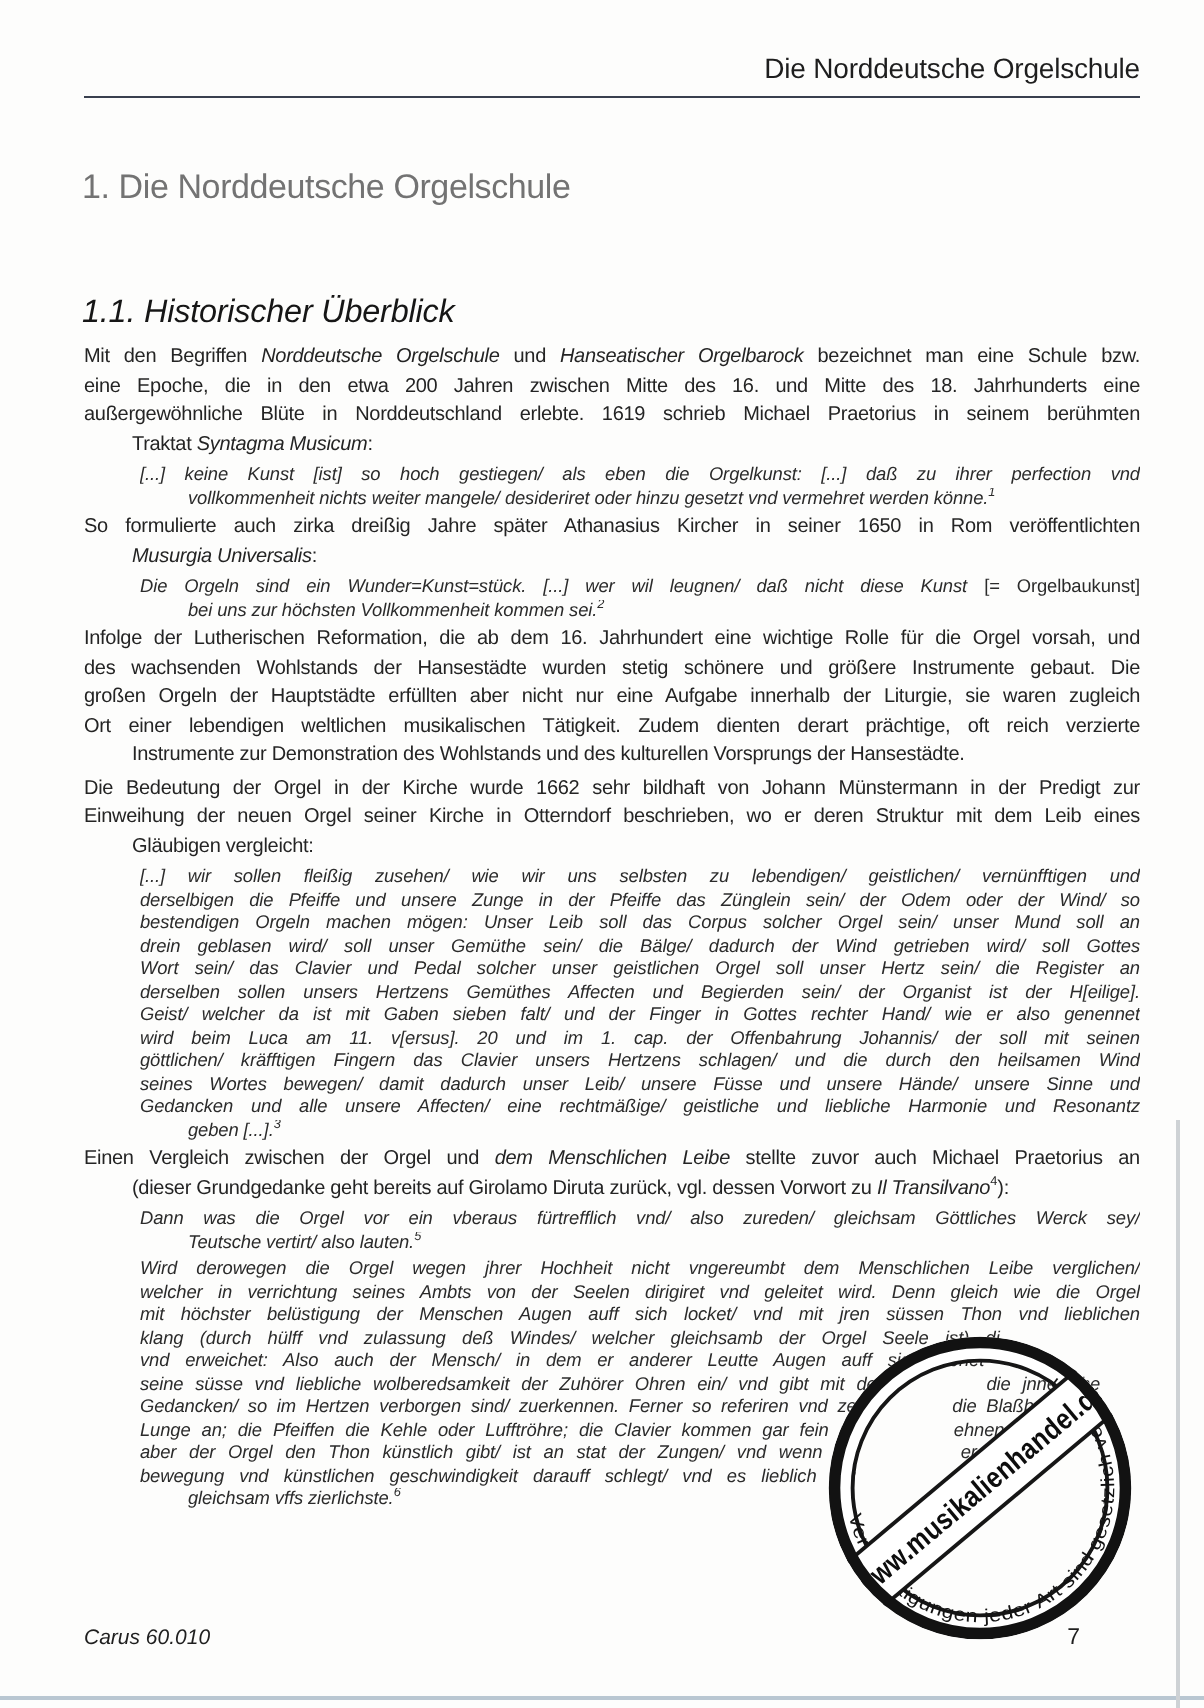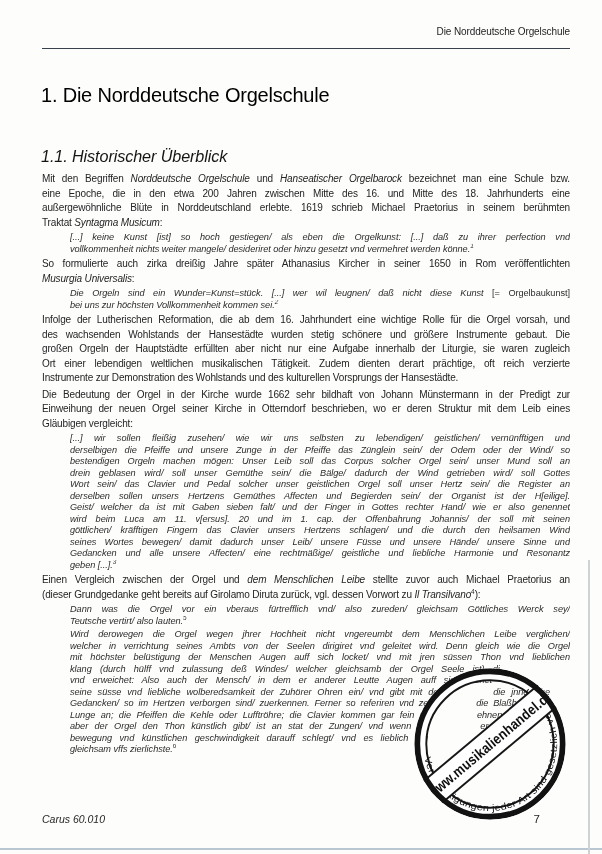--- a/index.html
+++ b/index.html
@@ -9,35 +9,35 @@
     font-family:"Liberation Sans","DejaVu Sans",sans-serif;
     color:#232323;
     -webkit-font-smoothing:antialiased;
   }
   .sheet{position:absolute;inset:0;}
   
   .scan-bottom{position:absolute;left:0;top:848px;width:602px;height:2px;background:#b9c7d2;}
   .scan-right{position:absolute;left:588px;top:560px;width:2px;height:294px;background:#ced2d5;}
   
   .running-head{position:absolute;left:42px;top:26px;width:528px;text-align:right;
-    font-size:10px;color:#1e1e1e;letter-spacing:-0.1px;}
+    font-size:14px;color:#1e1e1e;letter-spacing:-0.1px;}
   .head-rule{position:absolute;left:42px;top:48px;width:528px;height:0;
     border-top:1.7px solid #39404e;}
   
   .page-title{position:absolute;left:41px;top:84px;margin:0;
-    font-size:20px;font-weight:400;letter-spacing:-0.2px;color:#000000;}
+    font-size:17px;font-weight:400;letter-spacing:-0.2px;color:#737373;}
   .section-heading{position:absolute;left:41px;top:147px;margin:0;
     font-size:16.2px;font-weight:400;letter-spacing:-0.1px;color:#161616;font-style:italic;}
   
   .textflow{position:absolute;left:42px;top:172px;width:528px;}
   .para{font-size:10px;line-height:14.5px;letter-spacing:-0.15px;margin:0 0 2px 0;color:#242424;}
   .quote{font-size:9.2px;line-height:11.5px;letter-spacing:-0.05px;margin:0 0 2px 0;
     padding-left:28px;font-style:italic;color:#2b2b2b;}
   .jline{white-space:nowrap;text-align:justify;text-align-last:justify;overflow:hidden;}
-  .jline.last{text-align-last:left;}
+  .jline.last{text-align-last:left;margin-left:24px;}
   .it{font-style:italic;}
   .rm{font-style:normal;}
   sup{font-size:6.4px;line-height:0;vertical-align:super;letter-spacing:0;}
   .gap{display:inline-block;height:1px;}
   
   .footer{position:absolute;left:42px;top:813px;width:528px;font-size:10.5px;color:#1f1f1f;}
   .edition{position:absolute;left:0;top:0;font-style:italic;}
   .page-number{position:absolute;right:30px;top:0;font-size:11.5px;}
   
   .stamp{position:absolute;left:399px;top:653px;width:182px;height:182px;z-index:5;}

